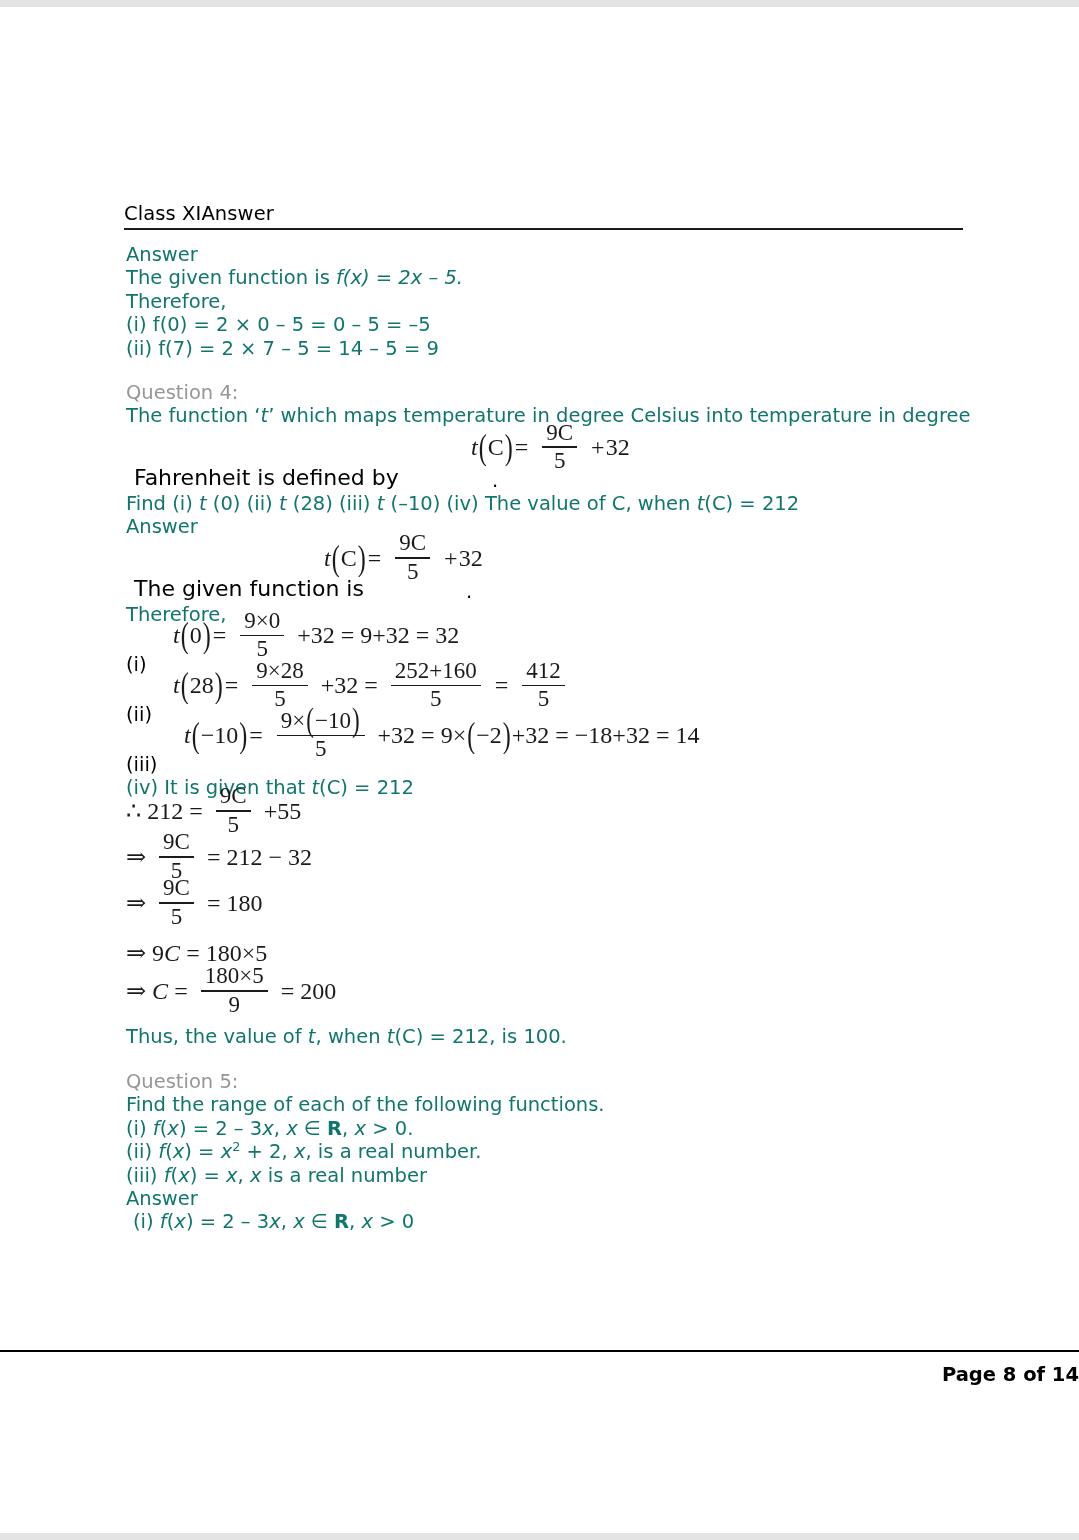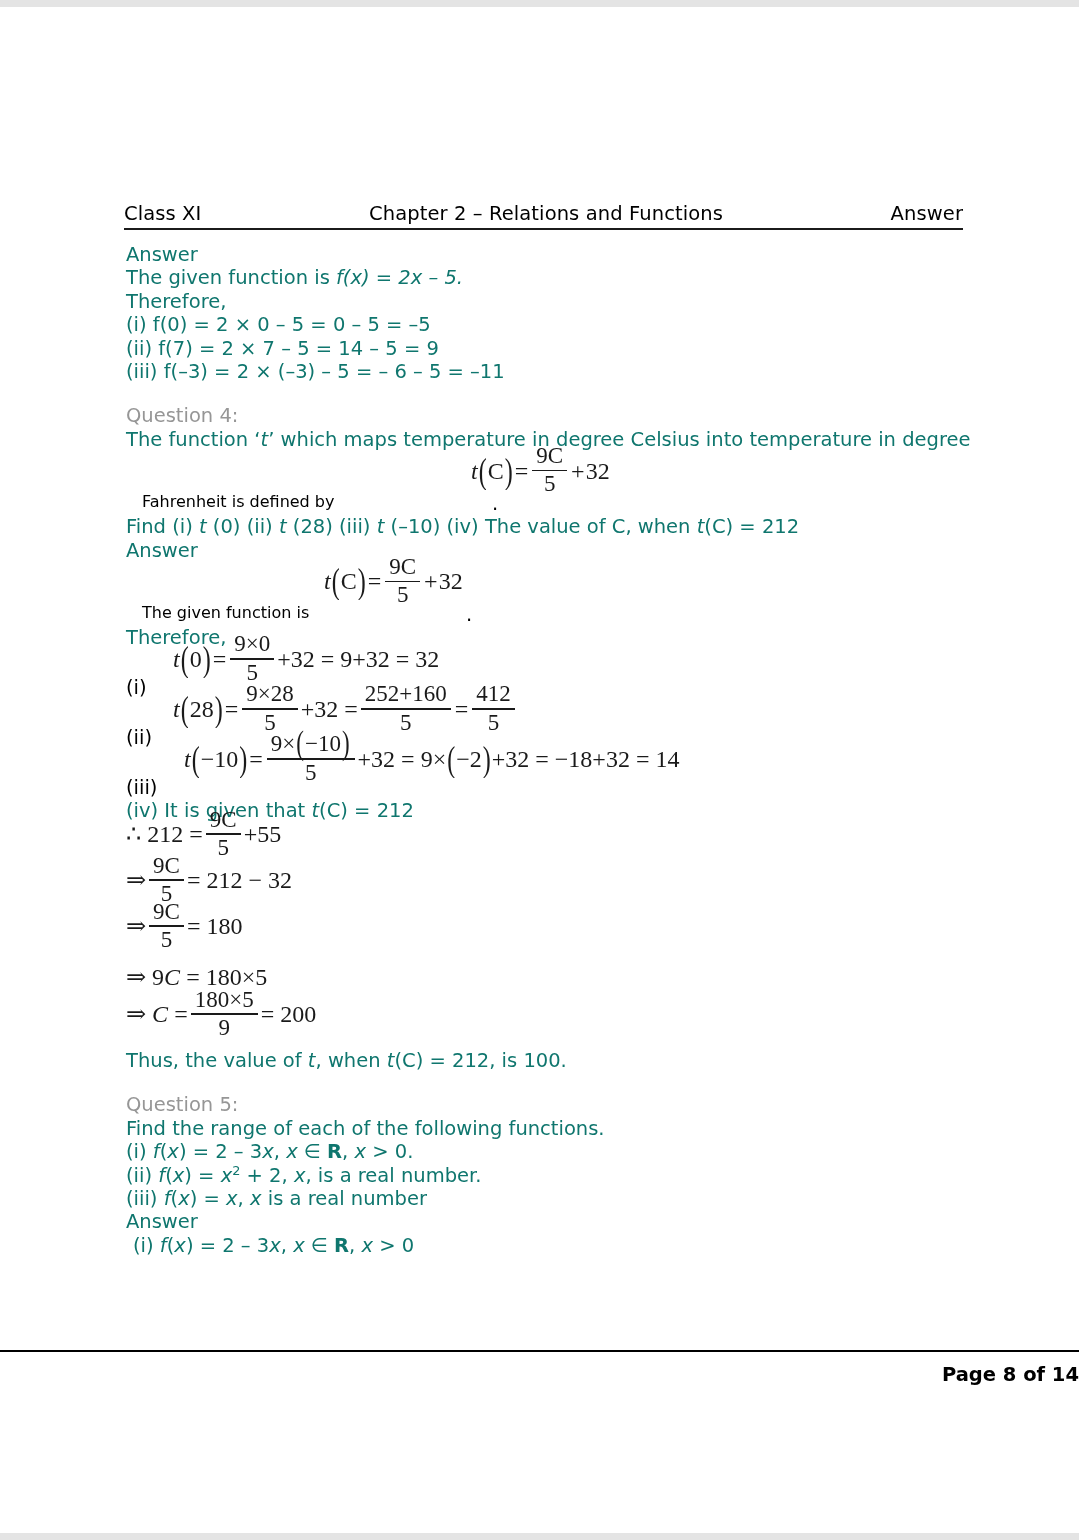--- a/index.html
+++ b/index.html
@@ -111,21 +111,21 @@
     padding: 0 1px;
   }
 
   
   .frac {
     display: inline-flex;
     flex-direction: column;
     align-items: center;
     justify-content: center;
     vertical-align: middle;
-    margin: 0 3px;
+    margin: 0 13px;
     line-height: 1;
   }
   .frac .num,
   .frac .den {
     padding: 0 4px;
     font-size: 23px;
     line-height: 1.08;
   }
   .frac .bar {
     display: block;
@@ -156,23 +156,23 @@
   .eqplain {
     min-height: 46px;
     position: relative;
   }
   .eqplain .eq { position: absolute; bottom: 8px; left: 0; }
 
   
   .inline-formula-block { position: relative; height: 64px; }
   .inline-formula-block .lead {
     position: absolute;
-    left: 16px;
+    left: 8px;
     bottom: 2px;
-    font-size: 16px;
+    font-size: 22px;
     line-height: 23.4px;
     white-space: nowrap;
   }
   .inline-formula-block .eq {
     position: absolute;
     bottom: 18px;
   }
   .inline-formula-block .dot {
     position: absolute;
     bottom: 0px;
@@ -202,37 +202,35 @@
 <body>
 
 <div class="edge-band top"></div>
 <div class="edge-band bottom"></div>
 
 <div class="page">
 
   <div class="doc-header">
     <div class="hdr-row">
       <span class="hdr-left">Class XI</span>
-      <span class="hdr-center">Chapter 2 – Relations and Functions</span>
       <span class="hdr-right">Answer</span>
     </div>
     <div class="hdr-rule"></div>
   </div>
 
   <div class="content">
 
     <div class="line">Answer</div>
     <div class="line">
       <span>The given function is</span>
       <span class="it">f(x) = 2x – 5.</span>
     </div>
     <div class="line">Therefore,</div>
     <div class="line">(i) f(0) = 2 × 0 – 5 = 0 – 5 = –5</div>
     <div class="line">(ii) f(7) = 2 × 7 – 5 = 14 – 5 = 9</div>
-    <div class="line">(iii) f(–3) = 2 × (–3) – 5 = – 6 – 5 = –11</div>
 
     <div class="gap-md"></div>
 
     <div class="qhead">Question 4:</div>
     <div class="line">
       The function ‘<i>t</i>’ which maps temperature in degree Celsius into temperature in degree
     </div>
 
     <div class="inline-formula-block">
       <span class="lead">Fahrenheit is defined by</span>

